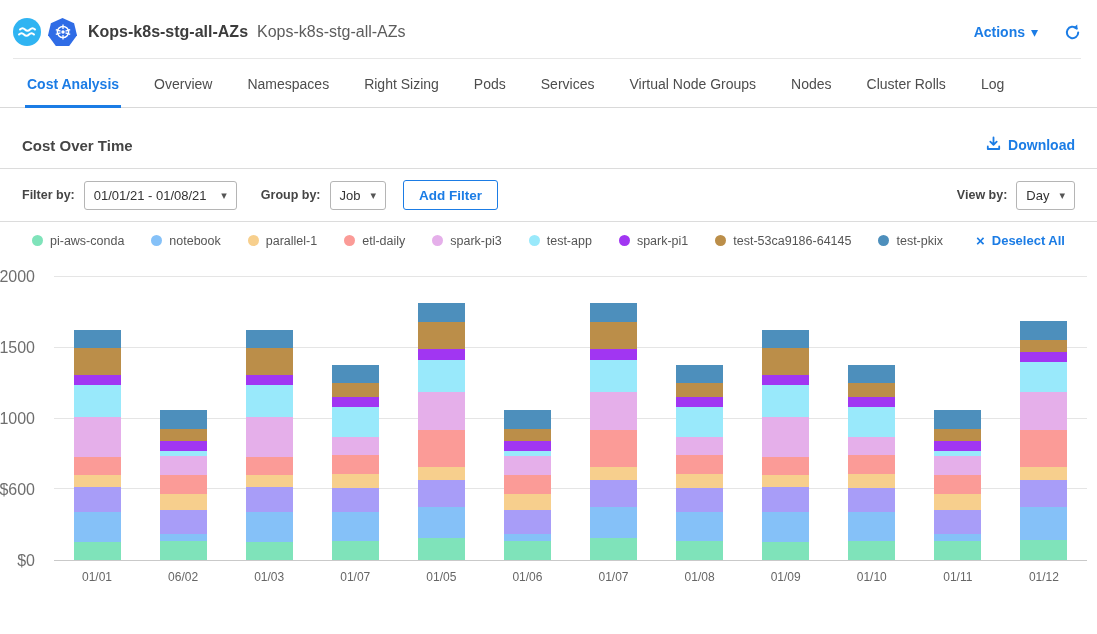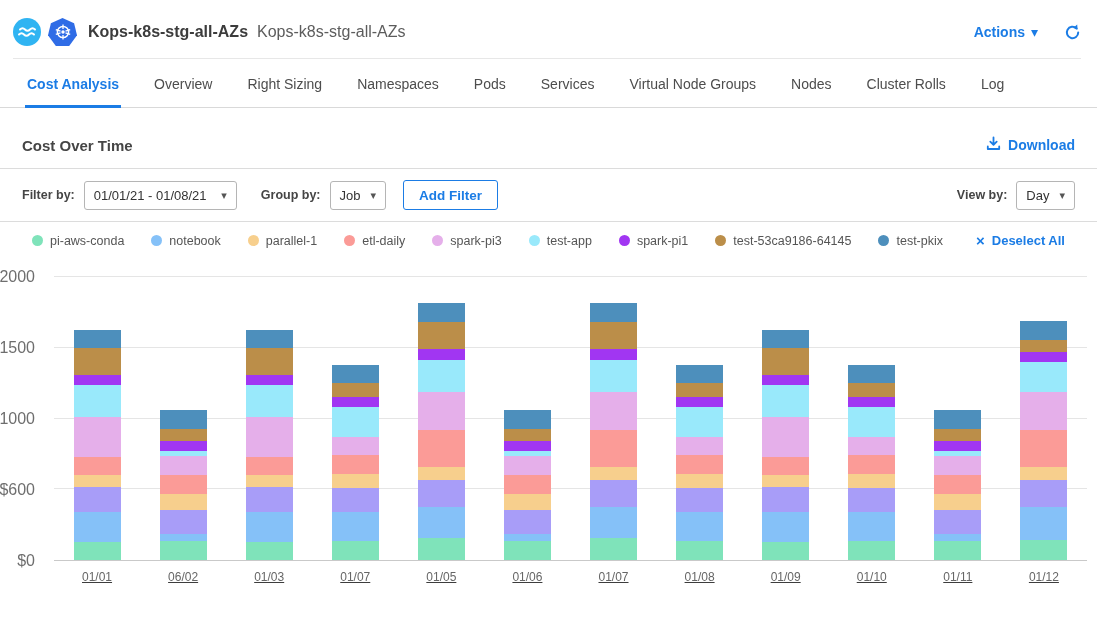--- a/index.html
+++ b/index.html
@@ -61,21 +61,21 @@
   .legend-label { font-size:12.5px; color:#555; }
   .deselect { display:flex; align-items:center; gap:7px; color:#1b7ce5;
     font-size:13px; font-weight:bold; cursor:pointer; margin-left:6px; }
   .deselect .x { font-size:15px; line-height:1; }
 
   
   .chart { display:flex; padding:20px 10px 0 8px; }
   .y-axis { position:relative; width:46px; height:284px; flex:none; }
   .y-tick { position:absolute; right:19px; transform:translateY(50%);
     font-size:16px; color:#6e6e6e; }
-  .plot-wrap { flex:1;text-decoration:underline; }
+  .plot-wrap { flex:1; }
   .plot-area { position:relative; height:284px; display:flex;
     border-bottom:1px solid #c9c9c9; }
   .gridline { position:absolute; left:0; right:0; height:1px; background:#e5e5e5; z-index:0; }
   .bar-col { flex:1; display:flex; justify-content:center; align-items:flex-end;
     position:relative; z-index:1; }
   .bar { width:47px; height:100%; display:flex; flex-direction:column-reverse; }
   .bar-seg { flex:none; }
   .x-axis { display:flex; margin-top:9px; }
   .x-label { flex:1; text-align:center; font-size:12px; color:#666; }
 </style>
@@ -118,22 +118,22 @@
         </svg>
       </span>
     </div>
   </div>
   <div class="header-divider"></div>
 </div>
 
 <div class="tab-bar">
     <div class="tab active">Cost Analysis</div>
     <div class="tab">Overview</div>
+    <div class="tab">Namespaces</div>
     <div class="tab">Right Sizing</div>
-    <div class="tab">Namespaces</div>
     <div class="tab">Pods</div>
     <div class="tab">Services</div>
     <div class="tab">Virtual Node Groups</div>
     <div class="tab">Nodes</div>
     <div class="tab">Cluster Rolls</div>
     <div class="tab">Log</div>
   </div>
 
 <div class="section-head">
   <span class="section-title">Cost Over Time</span>

